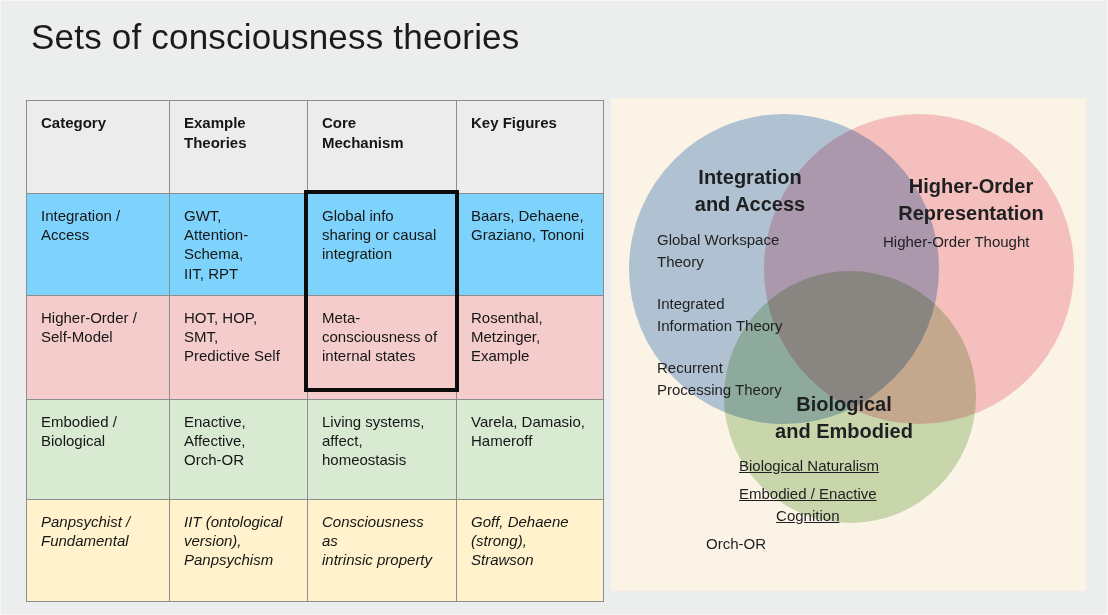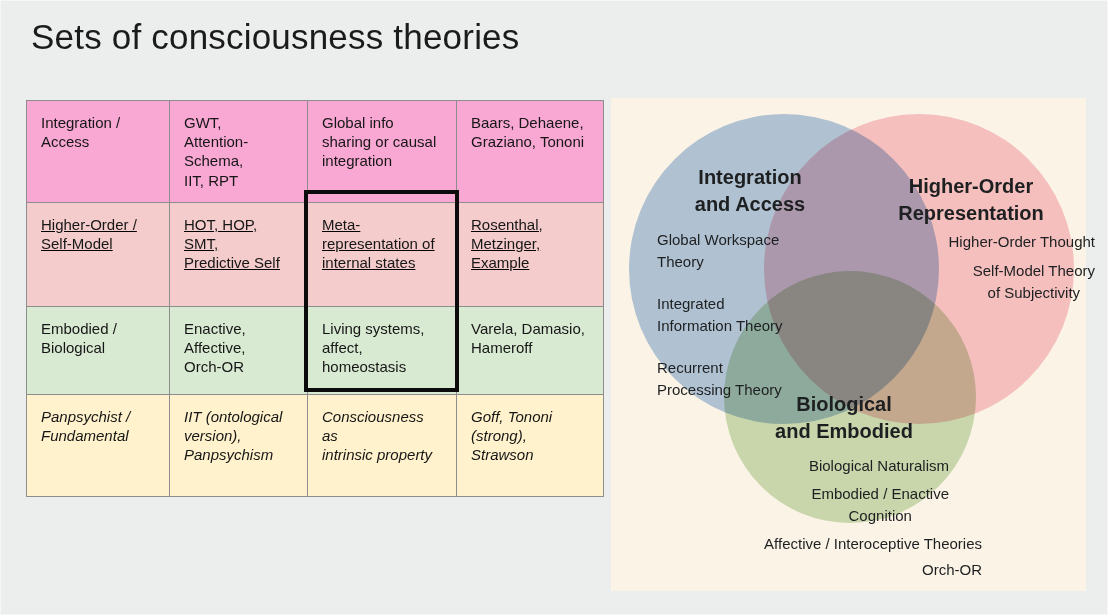--- a/index.html
+++ b/index.html
@@ -41,22 +41,22 @@
     padding: 12px 14px;
     font-size: 15px;
     line-height: 1.28;
     color: #161616;
     white-space: pre-line;
     overflow: hidden;
   }
   .theory-table th { font-weight: bold; line-height: 1.35; }
   .theory-table tr.hdr    { height: 93px; }
   .theory-table tr.r1     { height: 100px; }
-  .theory-table tr.r2     { height: 104px; text-decoration: underline; }
-  .theory-table tr.r3     { height: 88px; }
+  .theory-table tr.r2     { height: 104px; }
+  .theory-table tr.r3     { height: 100px; }
   .theory-table tr.r4     { height: 102px; }
   .theory-table tr.r4 td  { font-style: italic; }
 
   .highlight-box {
     position: absolute;
     left: 303px;
     top: 189px;
     width: 155px;
     height: 202px;
     border: 4px solid #0c0c0c;
@@ -82,65 +82,73 @@
     white-space: pre-line;
   }
   .venn-items {
     display: flex;
     flex-direction: column;
     font-size: 15px;
     line-height: 22px;
     white-space: pre-line;
   }
   .venn-items.left-align   { gap: 20px; text-align: left; }
-  .venn-items.center-align { gap: 7px; text-align: center; align-items: flex-end; }
+  .venn-items.center-align { gap: 7px; text-align: center; align-items: flex-start; }
 
   #blue-title   { left: 64px;  top: 66px;  width: 150px; }
   #pink-title   { left: 270px; top: 75px;  width: 180px; }
   #green-title  { left: 143px; top: 293px; width: 180px; }
 
   #blue-items   { left: 46px;  top: 131px; width: 165px; }
   #pink-items   { left: 272px; top: 133px; width: 212px; }
-  #green-items  { left: 128px; top: 357px; width: 210px; gap: 6px; }
+  #green-items  { left: 128px; top: 357px; width: 210px; gap: 6px; text-decoration: underline; }
   #footer-items { left: 95px;  top: 435px; width: 276px; gap: 4px; font-size: 15px; }
 </style>
 </head>
 <body>
 
 <div class="slide">
 
   <h1 class="slide-title">Sets of consciousness theories</h1>
 
   <table class="theory-table">
     <colgroup>
       <col style="width:143px">
         <col style="width:138px">
         <col style="width:149px">
         <col style="width:147px">
     </colgroup>
     <tbody>
-    <tr class="r1" style="background-color: #f9a8d4;">
+        <tr class="hdr" style="background-color: rgb(236, 236, 236);">
+      <th>Category</th>
+      <th>Example
+Theories</th>
+      <th>Core
+Mechanism</th>
+      <th>Key Figures</th>
+    </tr>
+    <tr class="r1" style="background-color: #7dd3fc;">
       <td>Integration /
 Access</td>
       <td>GWT,
 Attention-Schema,
 IIT, RPT</td>
       <td>Global info
 sharing or causal
 integration</td>
       <td>Baars, Dehaene,
 Graziano, Tononi</td>
     </tr>
     <tr class="r2" style="background-color: rgb(244, 204, 204);">
       <td>Higher-Order /
 Self-Model</td>
       <td>HOT, HOP, SMT,
 Predictive Self</td>
       <td>Meta-
-representation of
+consciousness of
 internal states</td>
       <td>Rosenthal,
 Metzinger, Example</td>
     </tr>
     <tr class="r3" style="background-color: rgb(217, 234, 211);">
       <td>Embodied /
 Biological</td>
       <td>Enactive,
 Affective,
 Orch-OR</td>
@@ -151,21 +159,21 @@
 Hameroff</td>
     </tr>
     <tr class="r4" style="background-color: rgb(255, 242, 204);">
       <td>Panpsychist /
 Fundamental</td>
       <td>IIT (ontological
 version),
 Panpsychism</td>
       <td>Consciousness as
 intrinsic property</td>
-      <td>Goff, Tononi
+      <td>Goff, Dehaene
 (strong), Strawson</td>
     </tr>
   </tbody>
     </table>
 
   <div class="highlight-box"></div>
 
   <div class="venn-panel">
     <svg width="475" height="493" viewBox="0 0 475 493">
       <rect x="0" y="0" width="475" height="493" fill="#fbf4e6"></rect>
@@ -182,31 +190,28 @@
       <div>Integrated
 Information Theory</div>
       <div>Recurrent
 Processing Theory</div>
     </div>
 
     <div id="pink-title" class="venn-label venn-title">Higher-Order
 Representation</div>
     <div id="pink-items" class="venn-label venn-items center-align">
       <div>Higher-Order Thought</div>
-      <div>Self-Model Theory
-of Subjectivity</div>
     </div>
 
     <div id="green-title" class="venn-label venn-title">Biological
 and Embodied</div>
     <div id="green-items" class="venn-label venn-items center-align">
       <div>Biological Naturalism</div>
       <div>Embodied / Enactive
 Cognition</div>
     </div>
 
     <div id="footer-items" class="venn-label venn-items center-align">
-      <div>Affective / Interoceptive Theories</div>
       <div>Orch-OR</div>
     </div>
   </div>
 
 </div>
 
 </body></html>

